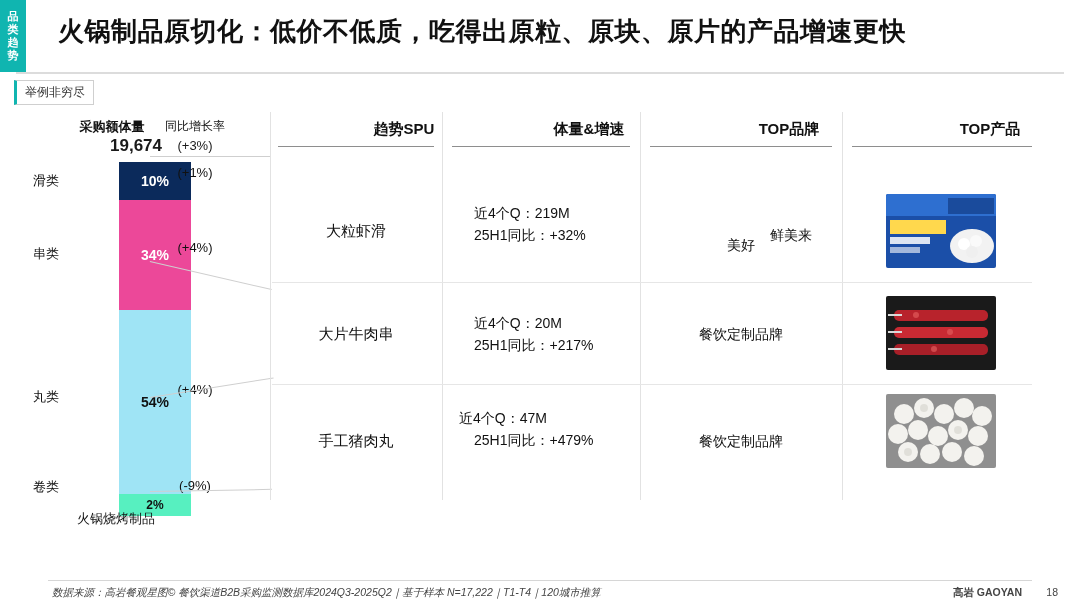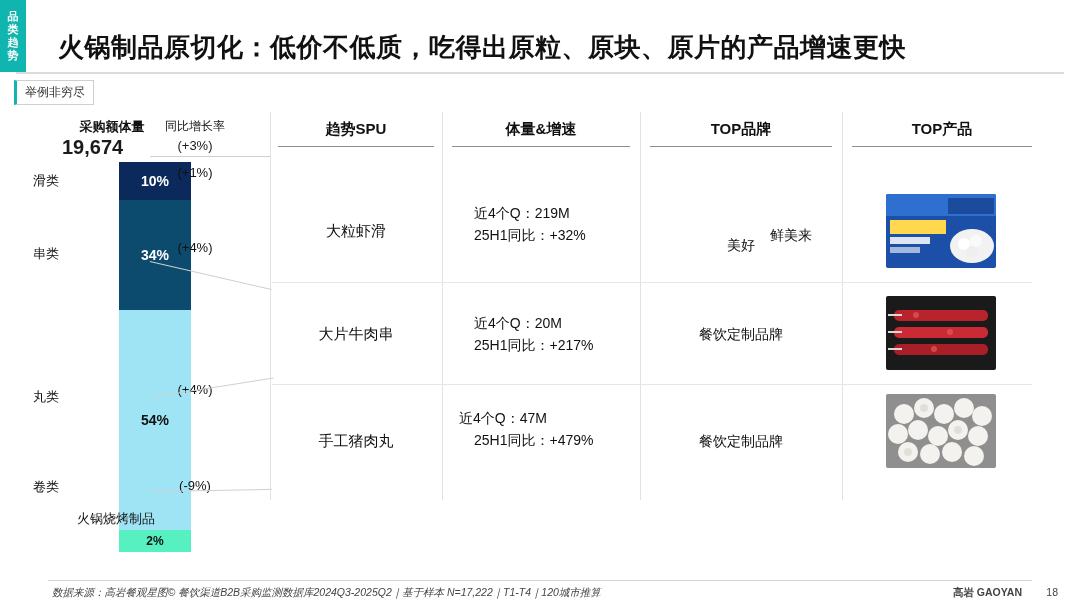--- a/index.html
+++ b/index.html
@@ -17,74 +17,73 @@
     display:flex;align-items:center;justify-content:center;
     font-size:11px;font-weight:bold;line-height:13px;text-align:center;
     letter-spacing:0px;
   }
   .side-tag span{writing-mode:horizontal-tb;display:block;width:14px;}
   .title{
     position:absolute;left:58px;top:14px;width:1000px;
     font-size:26px;font-weight:bold;color:#111;
     letter-spacing:0.5px;
     white-space:nowrap;
-    margin-top:16px;
   }
   .title-rule{
     position:absolute;left:16px;top:72px;width:1048px;height:2px;background:#dcdcdc;
   }
   .subtag{
     position:absolute;left:14px;top:80px;
     border:1px solid #cfcfcf;border-left:3px solid #10b5b0;
     padding:3px 8px;font-size:12px;color:#333;background:#fff;
   }
 
   
   .chart-wrap{position:absolute;left:0;top:110px;width:1080px;height:440px;}
 
   .col-head{
     position:absolute;font-size:13px;font-weight:bold;color:#111;text-align:center;
   }
   .hdr-vol{left:62px;top:8px;width:100px;font-weight:bold;}
   .hdr-growth{left:150px;top:8px;width:90px;font-weight:normal;font-size:12px;}
-  .total-num{position:absolute;left:62px;top:26px;width:100px;text-align:left;font-size:20px;font-weight:bold;}
+  .total-num{position:absolute;left:62px;top:26px;width:100px;text-align:right;font-size:17px;font-weight:bold;}
   .growth-total{position:absolute;left:150px;top:28px;width:90px;text-align:center;font-size:13px;}
 
   .bar{
     position:absolute;left:78px;top:52px;width:72px;border:0;
   }
   .seg{
     position:relative;width:72px;
     display:flex;align-items:center;justify-content:center;
     font-size:14px;font-weight:bold;margin-left:41px;
   }
   .seg-hua{height:38px;background:#0b2a5b;color:#ffffff;}
-  .seg-chuan{height:110px;background:#0c4a6e;color:#ffffff;}
-  .seg-wan{height:220px;background:#9fe4f5;color:#111111;}
+  .seg-chuan{height:110px;background:#ec4899;color:#ffffff;}
+  .seg-wan{height:184px;background:#9fe4f5;color:#111111;}
   .seg-juan{height:22px;background:#57f0c0;color:#111111;font-size:12px;}
 
   .cat-label{
     position:absolute;left:18px;width:56px;text-align:center;font-size:13px;color:#111;
   }
   .growth-label{
     position:absolute;left:150px;width:90px;text-align:center;font-size:13px;color:#111;
   }
   .bar-caption{
     position:absolute;left:36px;top:400px;width:160px;text-align:center;font-size:13px;color:#111;
   }
 
   
   .conn{position:absolute;background:#cfcfcf;height:1px;transform-origin:0 0;}
 
   
   .vsep{position:absolute;width:1px;background:#e2e2e2;top:2px;height:388px;}
 
   
   .tcol-head{
-    position:absolute;top:10px;font-size:15px;font-weight:bold;text-align:center;color:#111;
+    position:absolute;top:10px;font-size:15px;font-weight:bold;text-align:center;color:#111;padding-left:48px;
   }
   .thead-rule{position:absolute;height:1px;background:#8e8e8e;top:36px;}
 
   .cell{
     position:absolute;text-align:center;font-size:14px;color:#111;line-height:22px;
   }
   .cell.spu{font-size:15px;}
   .rowline{position:absolute;height:1px;background:#e6e6e6;}
 
   .thumb{

